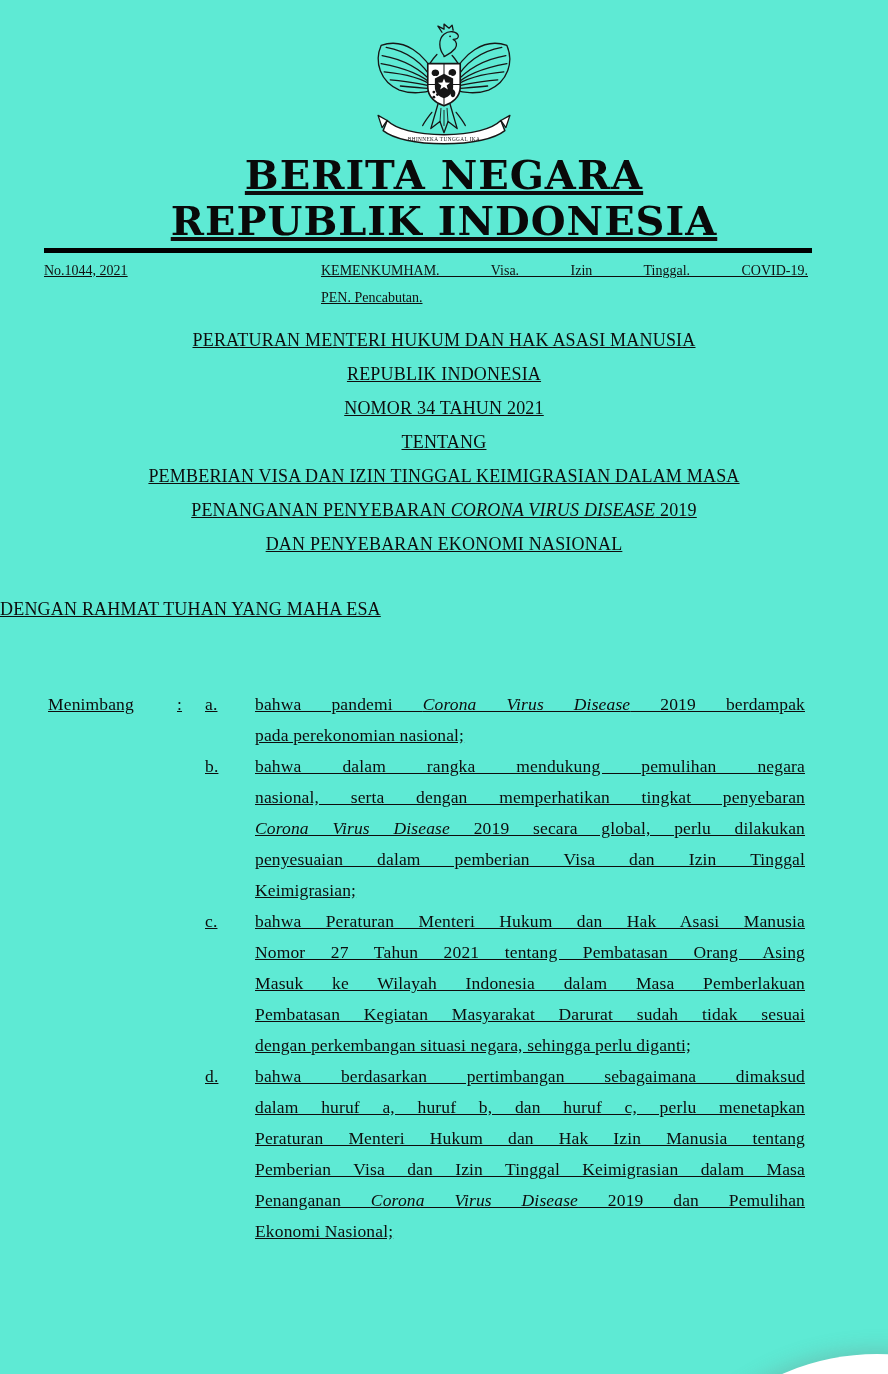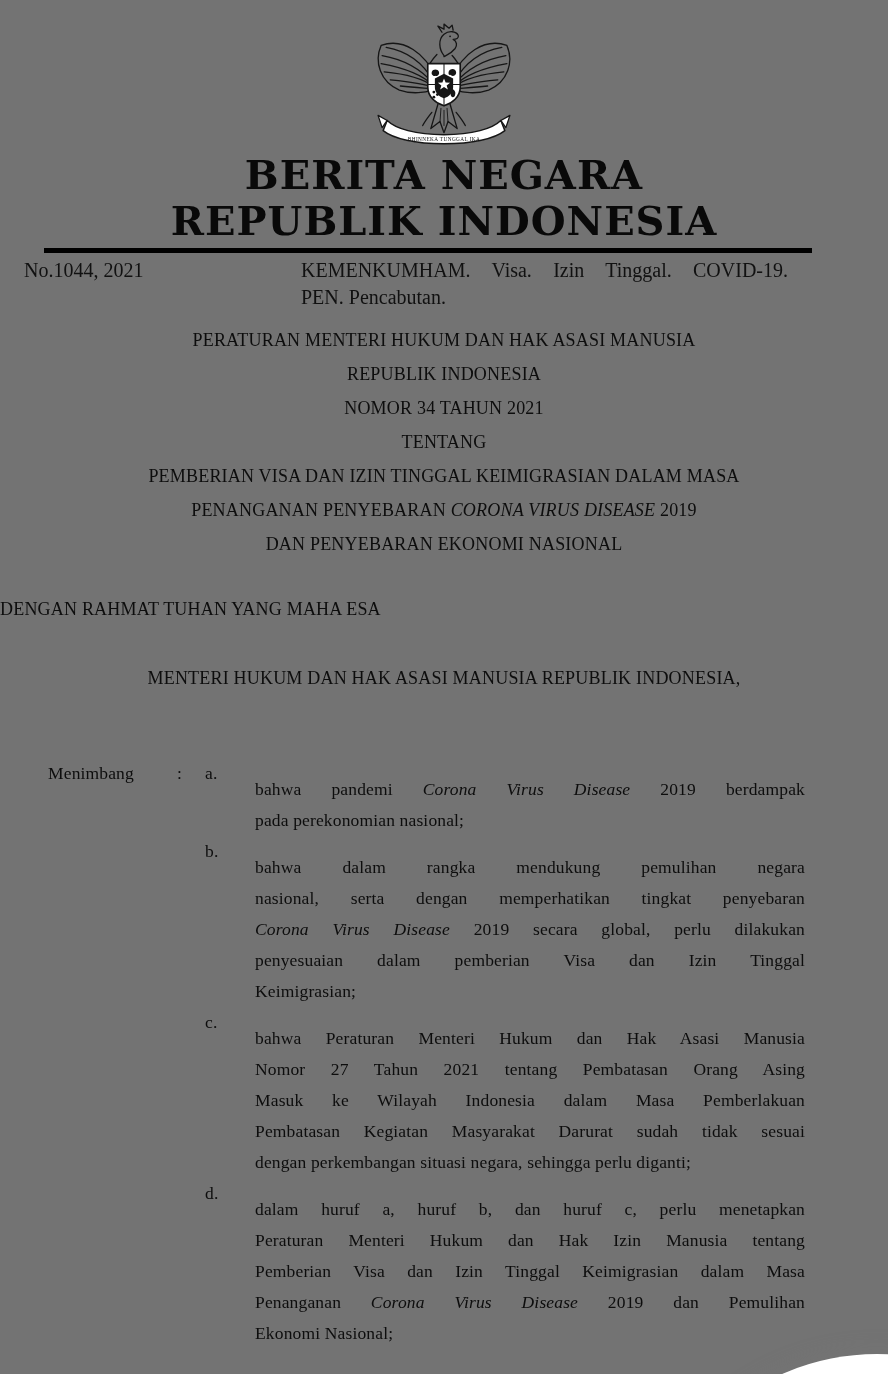--- a/index.html
+++ b/index.html
@@ -1,24 +1,25 @@
 <!DOCTYPE html>
 <html><head>
 <meta charset="utf-8">
 <style>
   * { box-sizing: border-box; }
   html, body { margin: 0; padding: 0; background: #ffffff; }
   .page {
     position: relative;
     width: 888px;
     height: 1374px;
-    background: #737373;
+    background: #5eead4;
     overflow: hidden;
     font-family: "Liberation Serif", serif;
     color: #0d0d0d;
+    text-decoration: underline;
   }
   .emblem {
     position: absolute;
     left: 50%;
     transform: translateX(-50%);
     top: 22px;
     width: 142px;
     height: 128px;
   }
   .mast {
@@ -35,22 +36,22 @@
   .rule {
     height: 5px;
     background: #000000;
     width: 768px;
     margin: 4px 0 0 44px;
   }
   .meta-row {
     display: flex;
     justify-content: space-between;
     width: 764px;
-    margin: 4px 0 0 24px;
-    font-size: 20px;
+    margin: 4px 0 0 44px;
+    font-size: 14px;
     line-height: 27px;
     color: #111;
   }
   .meta-right { width: 487px; }
   .jline { text-align: justify; text-align-last: justify; }
   .lline { text-align: left; }
   .tblock {
     margin-top: 12px;
     text-align: center;
     font-size: 18px;
@@ -75,21 +76,21 @@
     margin: 63px 0 0 48px;
     width: 757px;
     font-size: 17.5px;
     line-height: 31px;
     letter-spacing: 0.15px;
   }
   .cons-row { display: flex; }
   .cell-label  { width: 129px; flex: none; }
   .cell-colon  { width: 28px;  flex: none; }
   .cell-letter { width: 50px;  flex: none; }
-  .cell-text   { flex: 1; margin-top: 16px; }
+  .cell-text   { flex: 1; }
   .bline.j { text-align: justify; text-align-last: justify; }
   .bline.l { text-align: left; }
   .it { font-style: italic; }
   .corner-curve {
     position: absolute;
     left: 642px;
     top: 1354px;
     width: 470px;
     height: 470px;
     border-radius: 50%;
@@ -178,21 +179,20 @@
       <div class="tline"><span>PERATURAN MENTERI HUKUM DAN HAK ASASI MANUSIA</span></div>
       <div class="tline"><span>REPUBLIK INDONESIA</span></div>
       <div class="tline"><span>NOMOR 34 TAHUN 2021</span></div>
       <div class="tline"><span>TENTANG</span></div>
       <div class="tline"><span>PEMBERIAN VISA DAN IZIN TINGGAL KEIMIGRASIAN DALAM MASA</span></div>
       <div class="tline"><span>PENANGANAN PENYEBARAN </span><span class="it">CORONA VIRUS DISEASE</span><span> 2019</span></div>
       <div class="tline"><span>DAN PENYEBARAN EKONOMI NASIONAL</span></div>
     </div>
 
   <div class="invocation">DENGAN RAHMAT TUHAN YANG MAHA ESA</div>
-  <div class="authority">MENTERI HUKUM DAN HAK ASASI MANUSIA REPUBLIK INDONESIA,</div>
 
   <div class="cons" id="considerations">
       <div class="cons-row">
         <div class="cell-label">Menimbang</div>
         <div class="cell-colon">:</div>
         <div class="cell-letter">a.</div>
         <div class="cell-text">
           <div class="bline j"><span>bahwa pandemi </span><span class="it">Corona Virus Disease</span><span> 2019 berdampak</span></div>
           <div class="bline l"><span>pada perekonomian nasional;</span></div>
         </div>
@@ -219,20 +219,21 @@
           <div class="bline j"><span>Masuk ke Wilayah Indonesia dalam Masa Pemberlakuan</span></div>
           <div class="bline j"><span>Pembatasan Kegiatan Masyarakat Darurat sudah tidak sesuai</span></div>
           <div class="bline l"><span>dengan perkembangan situasi negara, sehingga perlu diganti;</span></div>
         </div>
       </div>
       <div class="cons-row">
         <div class="cell-label"></div>
         <div class="cell-colon"></div>
         <div class="cell-letter">d.</div>
         <div class="cell-text">
+          <div class="bline j"><span>bahwa berdasarkan pertimbangan sebagaimana dimaksud</span></div>
           <div class="bline j"><span>dalam huruf a, huruf b, dan huruf c, perlu menetapkan</span></div>
           <div class="bline j"><span>Peraturan Menteri Hukum dan Hak Izin Manusia tentang</span></div>
           <div class="bline j"><span>Pemberian Visa dan Izin Tinggal Keimigrasian dalam Masa</span></div>
           <div class="bline j"><span>Penanganan </span><span class="it">Corona Virus Disease</span><span> 2019 dan Pemulihan</span></div>
           <div class="bline l"><span>Ekonomi Nasional;</span></div>
         </div>
       </div>
     </div>
 
   <div class="corner-curve"></div>

